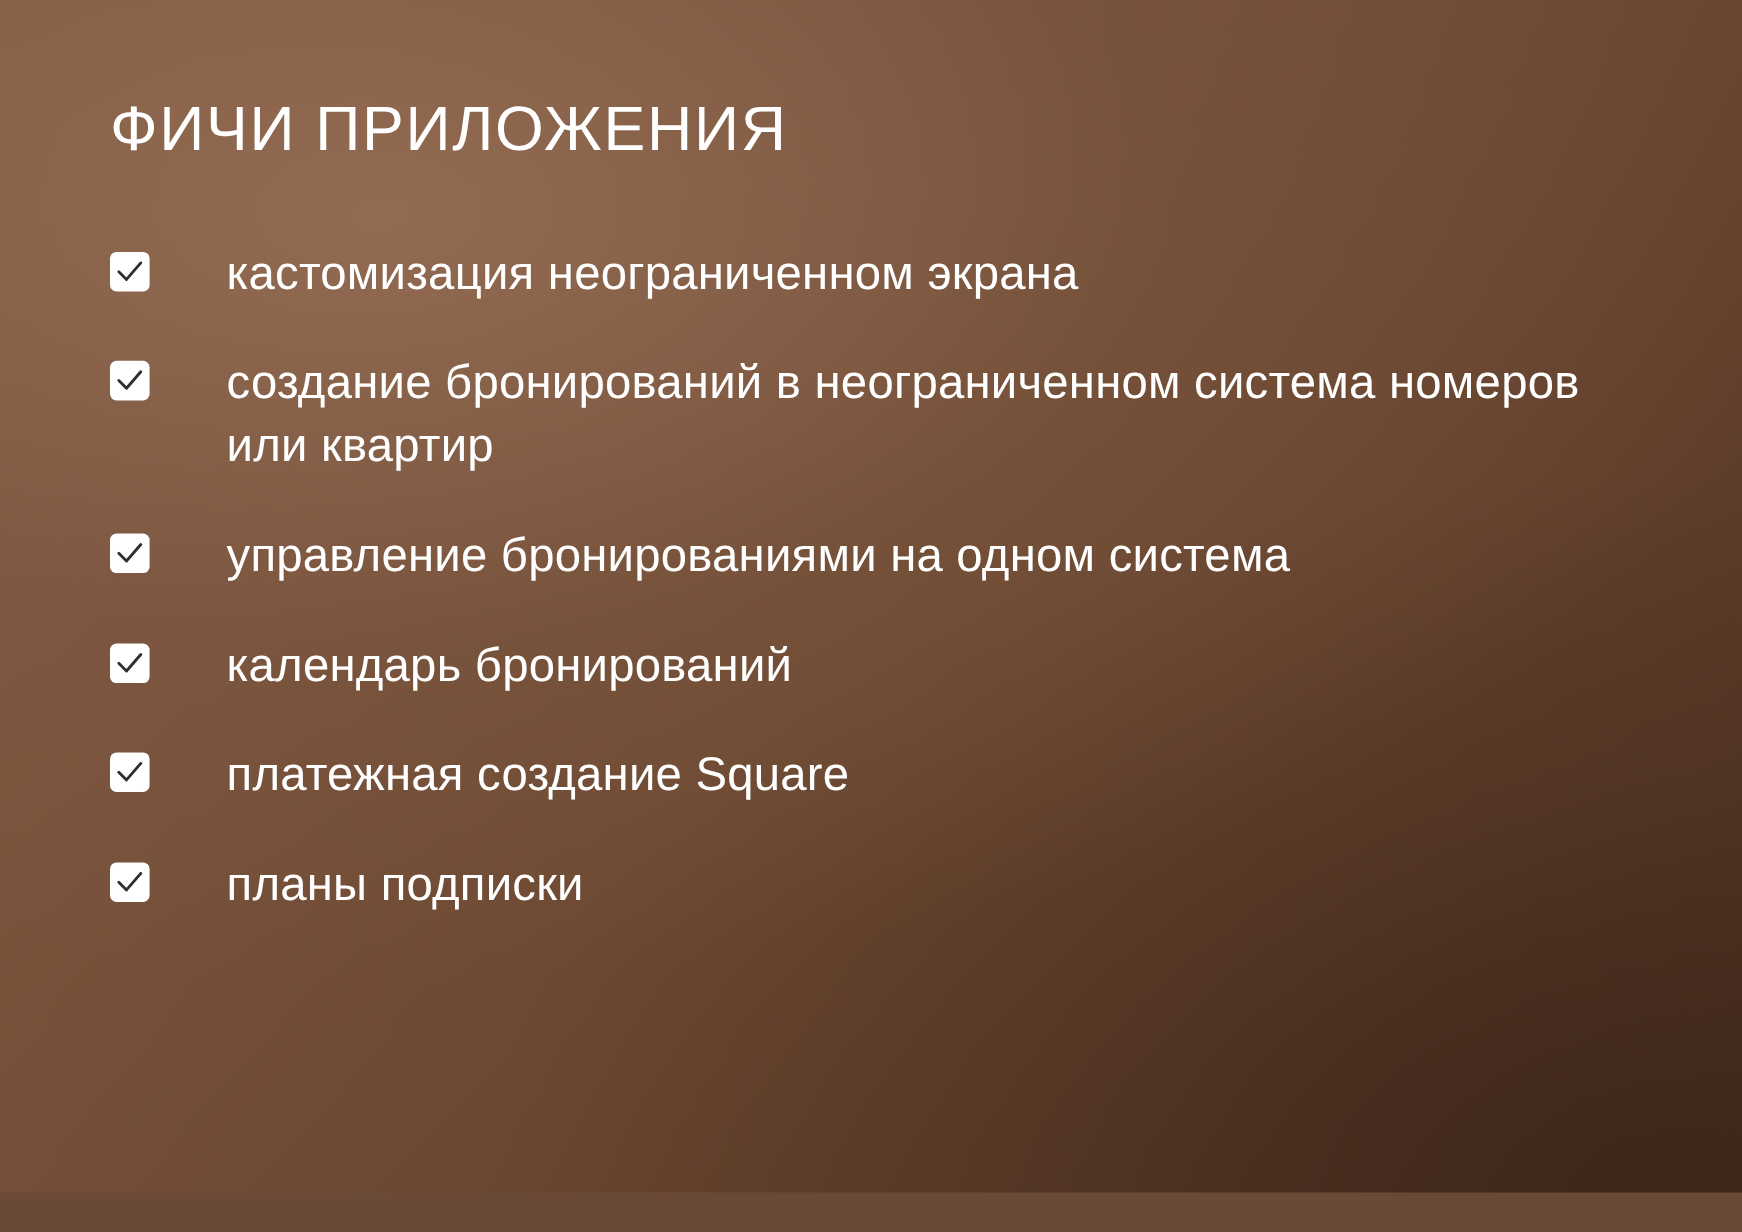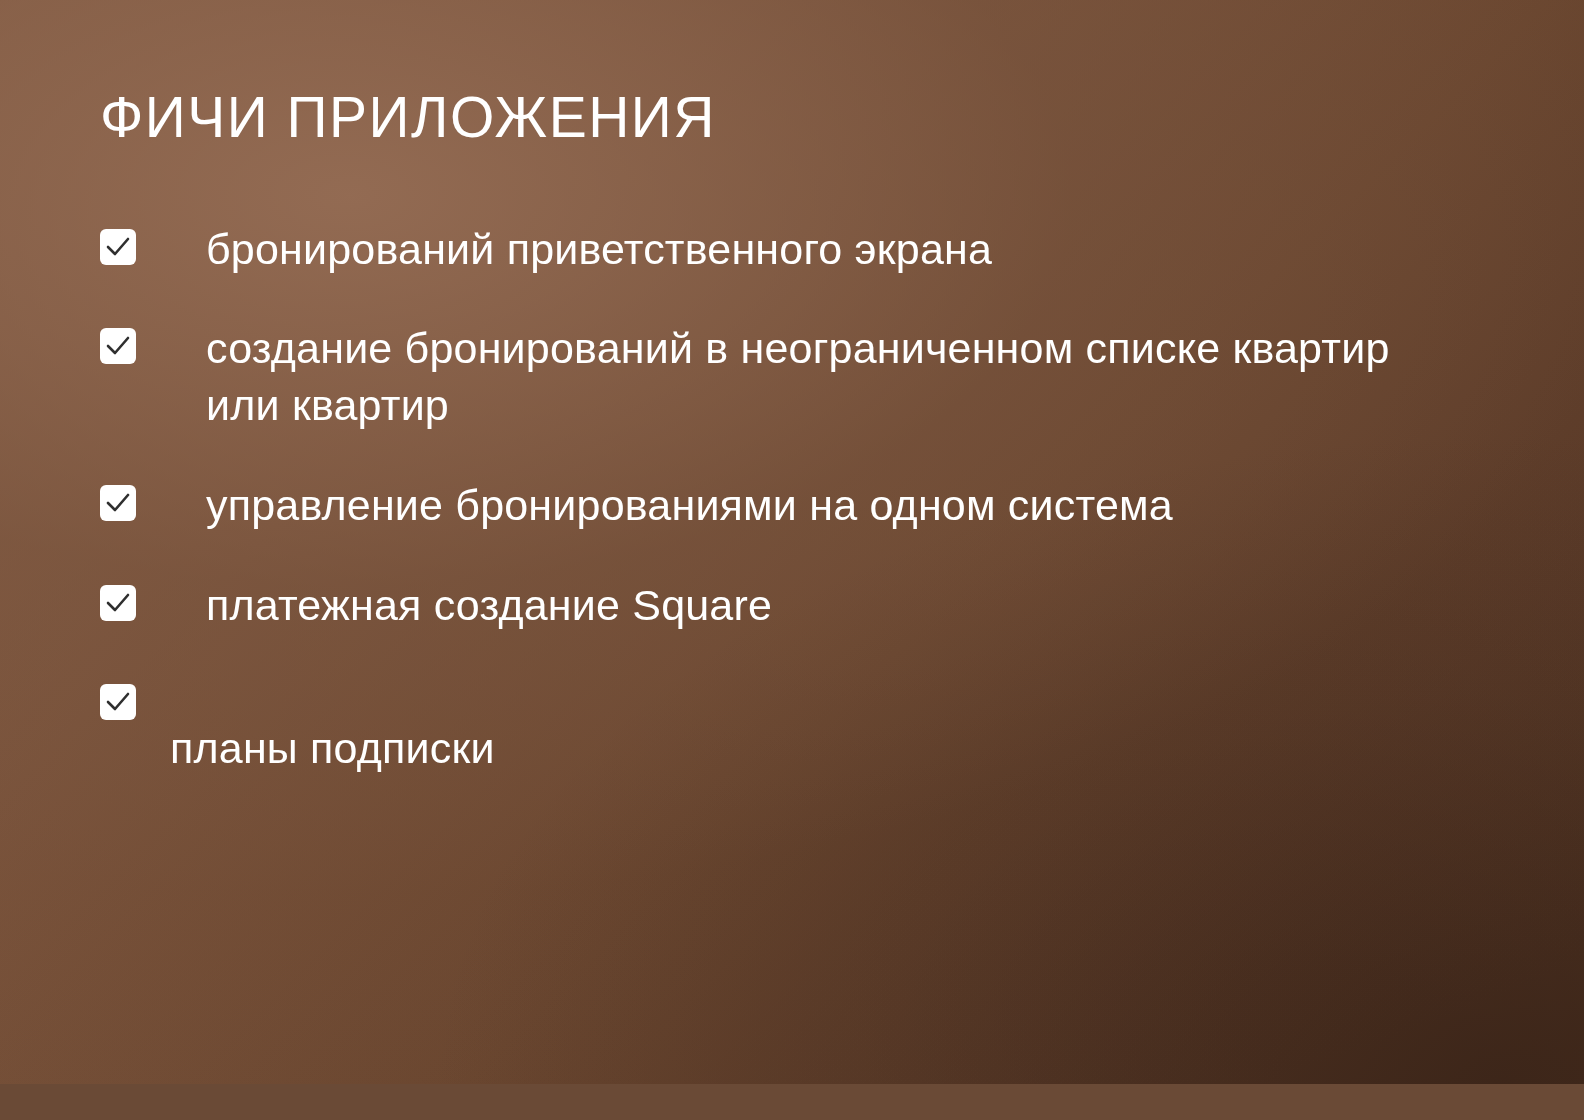--- a/index.html
+++ b/index.html
@@ -44,21 +44,20 @@
     margin: 0;
     padding: 0;
   }
   .feature-item {
     display: flex;
     align-items: flex-start;
     margin-bottom: 43px;
   }
   .feature-item:last-child {
     margin-bottom: 0;
-    flex-direction: column;
   }
   .checkbox {
     flex: 0 0 auto;
     width: 36px;
     height: 36px;
     margin-top: 8px;
     background: #ffffff;
     border-radius: 6px;
     position: relative;
   }
@@ -86,42 +85,50 @@
     <h1 class="slide-title">ФИЧИ ПРИЛОЖЕНИЯ</h1>
 
     <ul class="feature-list">
 
       <li class="feature-item">
         <span class="checkbox">
           <svg width="26" height="24" viewBox="0 0 26 24" aria-hidden="true">
             <path d="M3 12 L10 19 L23 4" fill="none" stroke="#2f2f2f" stroke-width="2.6" stroke-linecap="round" stroke-linejoin="round"></path>
           </svg>
         </span>
-        <span class="feature-text">бронирований приветственного экрана</span>
+        <span class="feature-text">кастомизация неограниченном экрана</span>
       </li>
 
 
       <li class="feature-item">
         <span class="checkbox">
           <svg width="26" height="24" viewBox="0 0 26 24" aria-hidden="true">
             <path d="M3 12 L10 19 L23 4" fill="none" stroke="#2f2f2f" stroke-width="2.6" stroke-linecap="round" stroke-linejoin="round"></path>
           </svg>
         </span>
-        <span class="feature-text">создание бронирований в неограниченном списке квартир или квартир</span>
+        <span class="feature-text">создание бронирований в неограниченном система номеров или квартир</span>
       </li>
 
       <li class="feature-item">
         <span class="checkbox">
           <svg width="26" height="24" viewBox="0 0 26 24" aria-hidden="true">
             <path d="M3 12 L10 19 L23 4" fill="none" stroke="#2f2f2f" stroke-width="2.6" stroke-linecap="round" stroke-linejoin="round"></path>
           </svg>
         </span>
         <span class="feature-text">управление бронированиями на одном система</span>
       </li>
 
+      <li class="feature-item">
+        <span class="checkbox">
+          <svg width="26" height="24" viewBox="0 0 26 24" aria-hidden="true">
+            <path d="M3 12 L10 19 L23 4" fill="none" stroke="#2f2f2f" stroke-width="2.6" stroke-linecap="round" stroke-linejoin="round"></path>
+          </svg>
+        </span>
+        <span class="feature-text">календарь бронирований</span>
+      </li>
 
       <li class="feature-item">
         <span class="checkbox">
           <svg width="26" height="24" viewBox="0 0 26 24" aria-hidden="true">
             <path d="M3 12 L10 19 L23 4" fill="none" stroke="#2f2f2f" stroke-width="2.6" stroke-linecap="round" stroke-linejoin="round"></path>
           </svg>
         </span>
         <span class="feature-text">платежная создание Square</span>
       </li>
 

